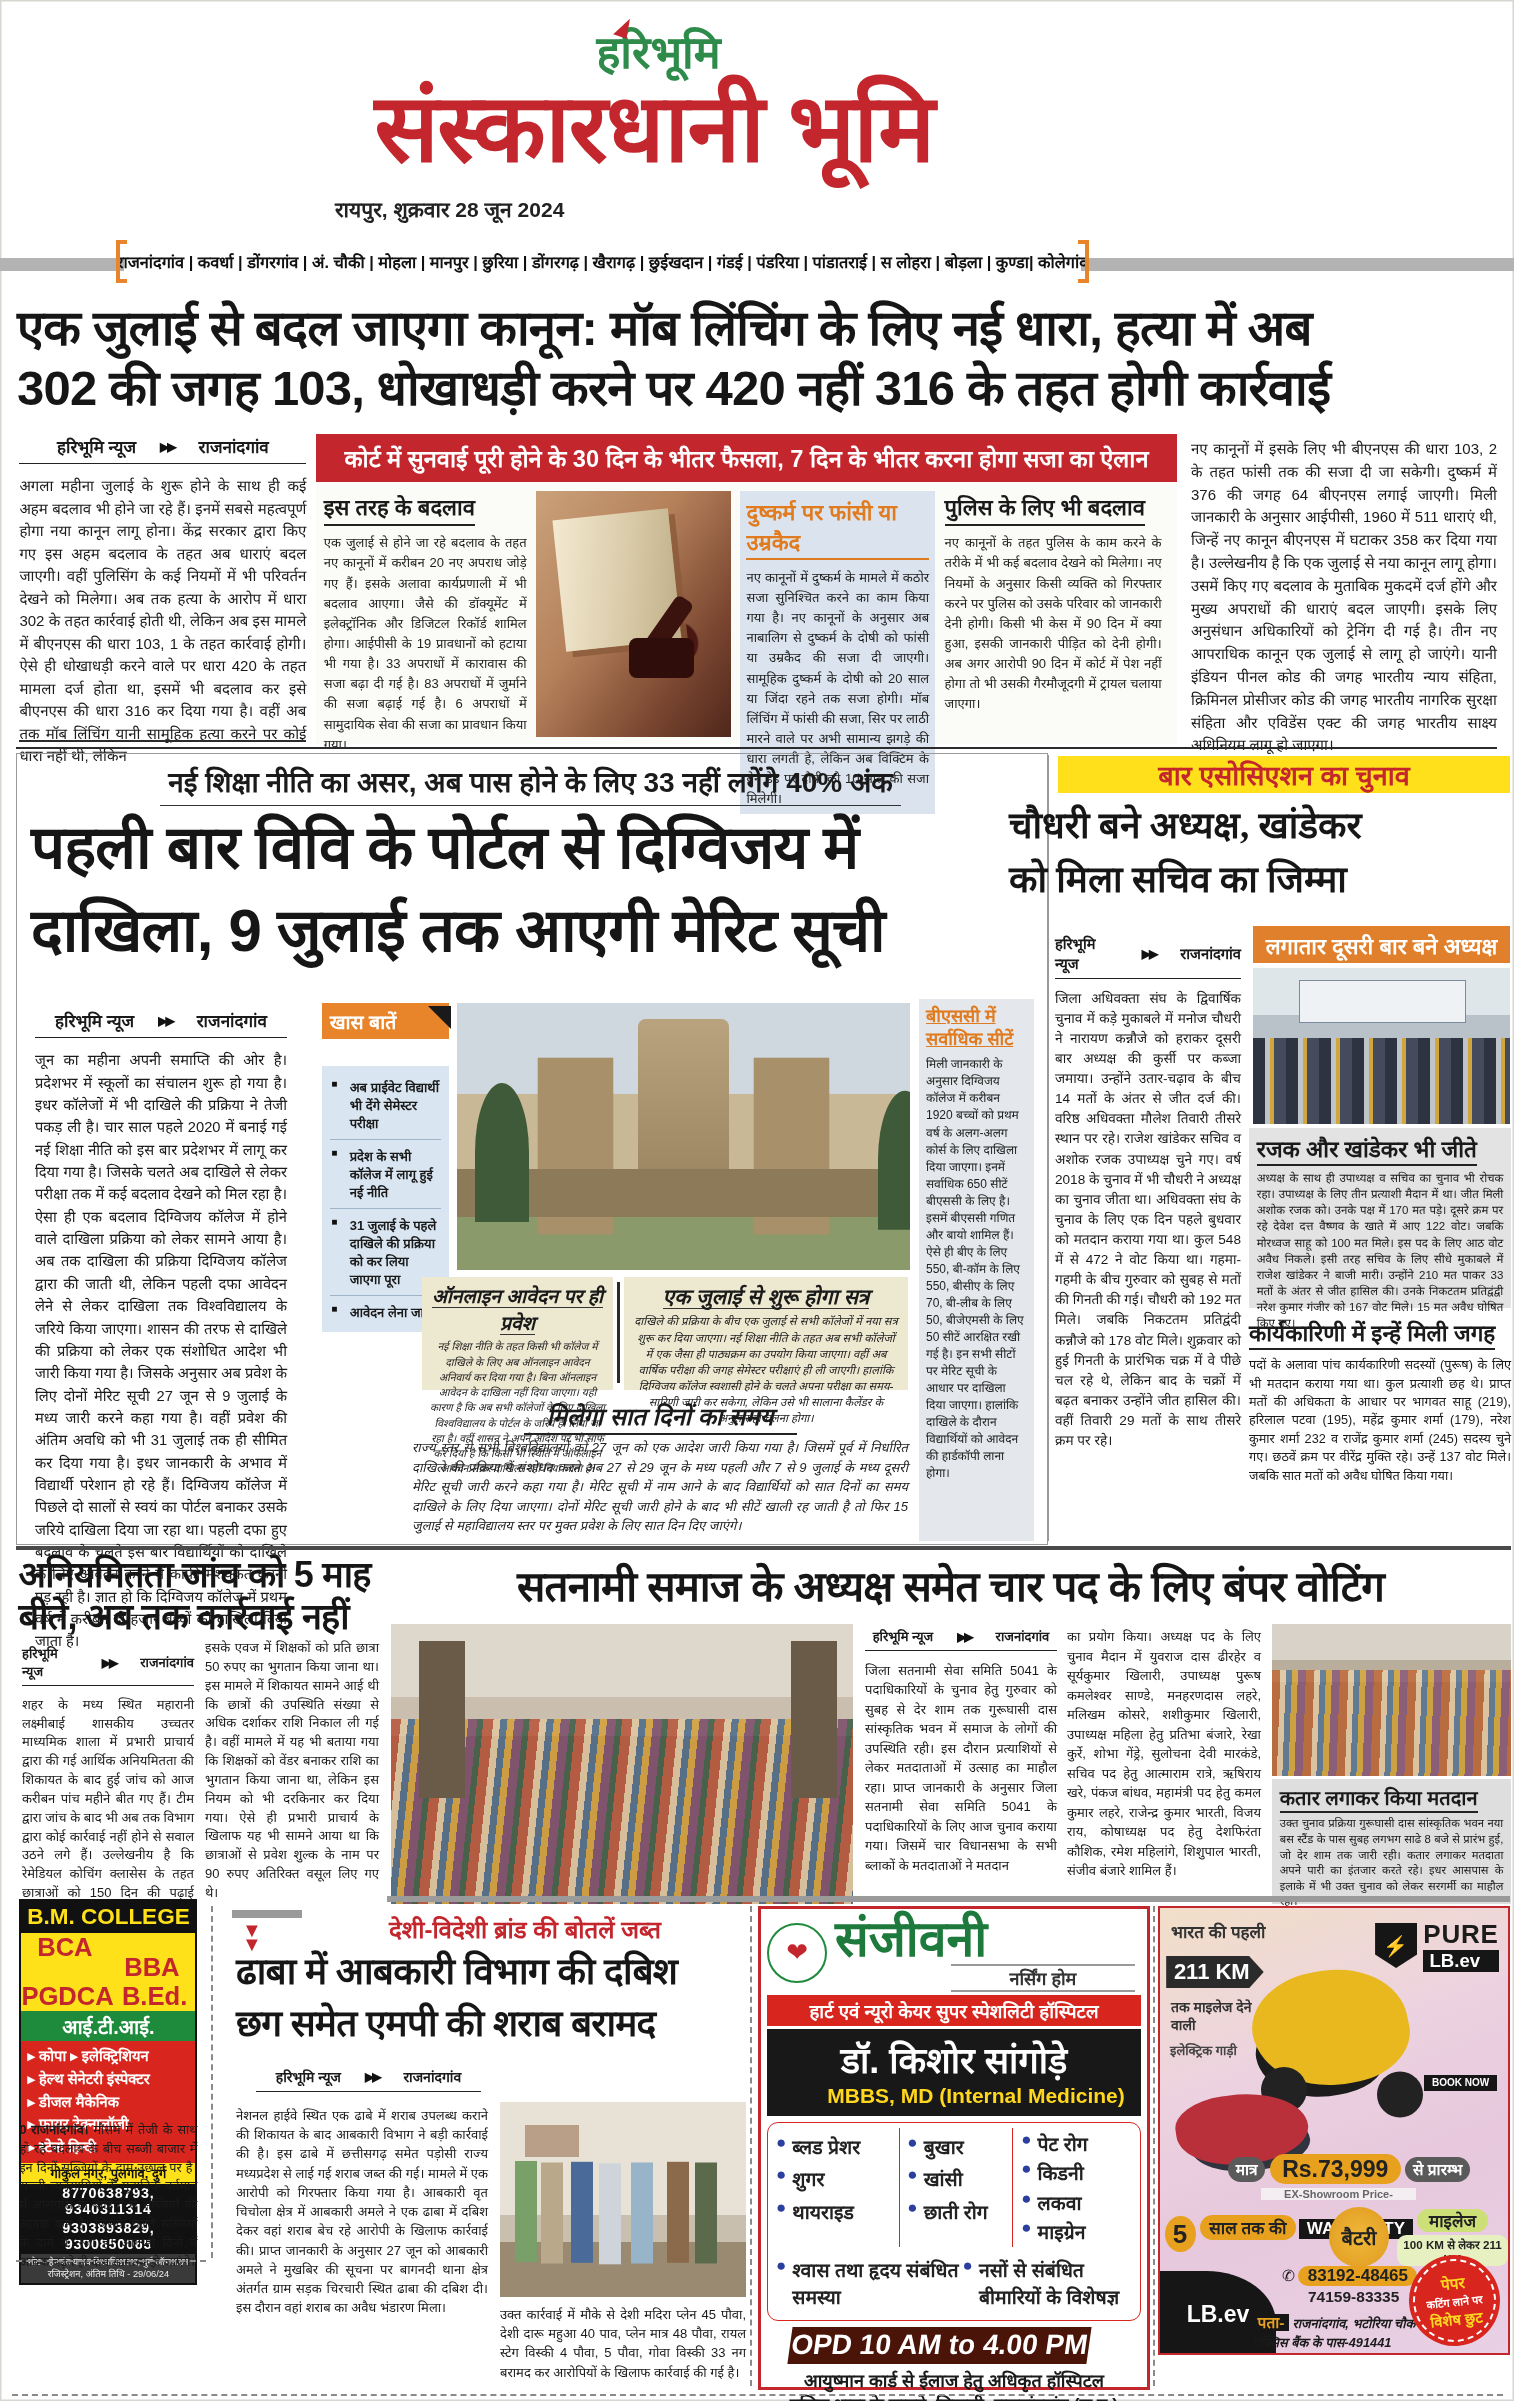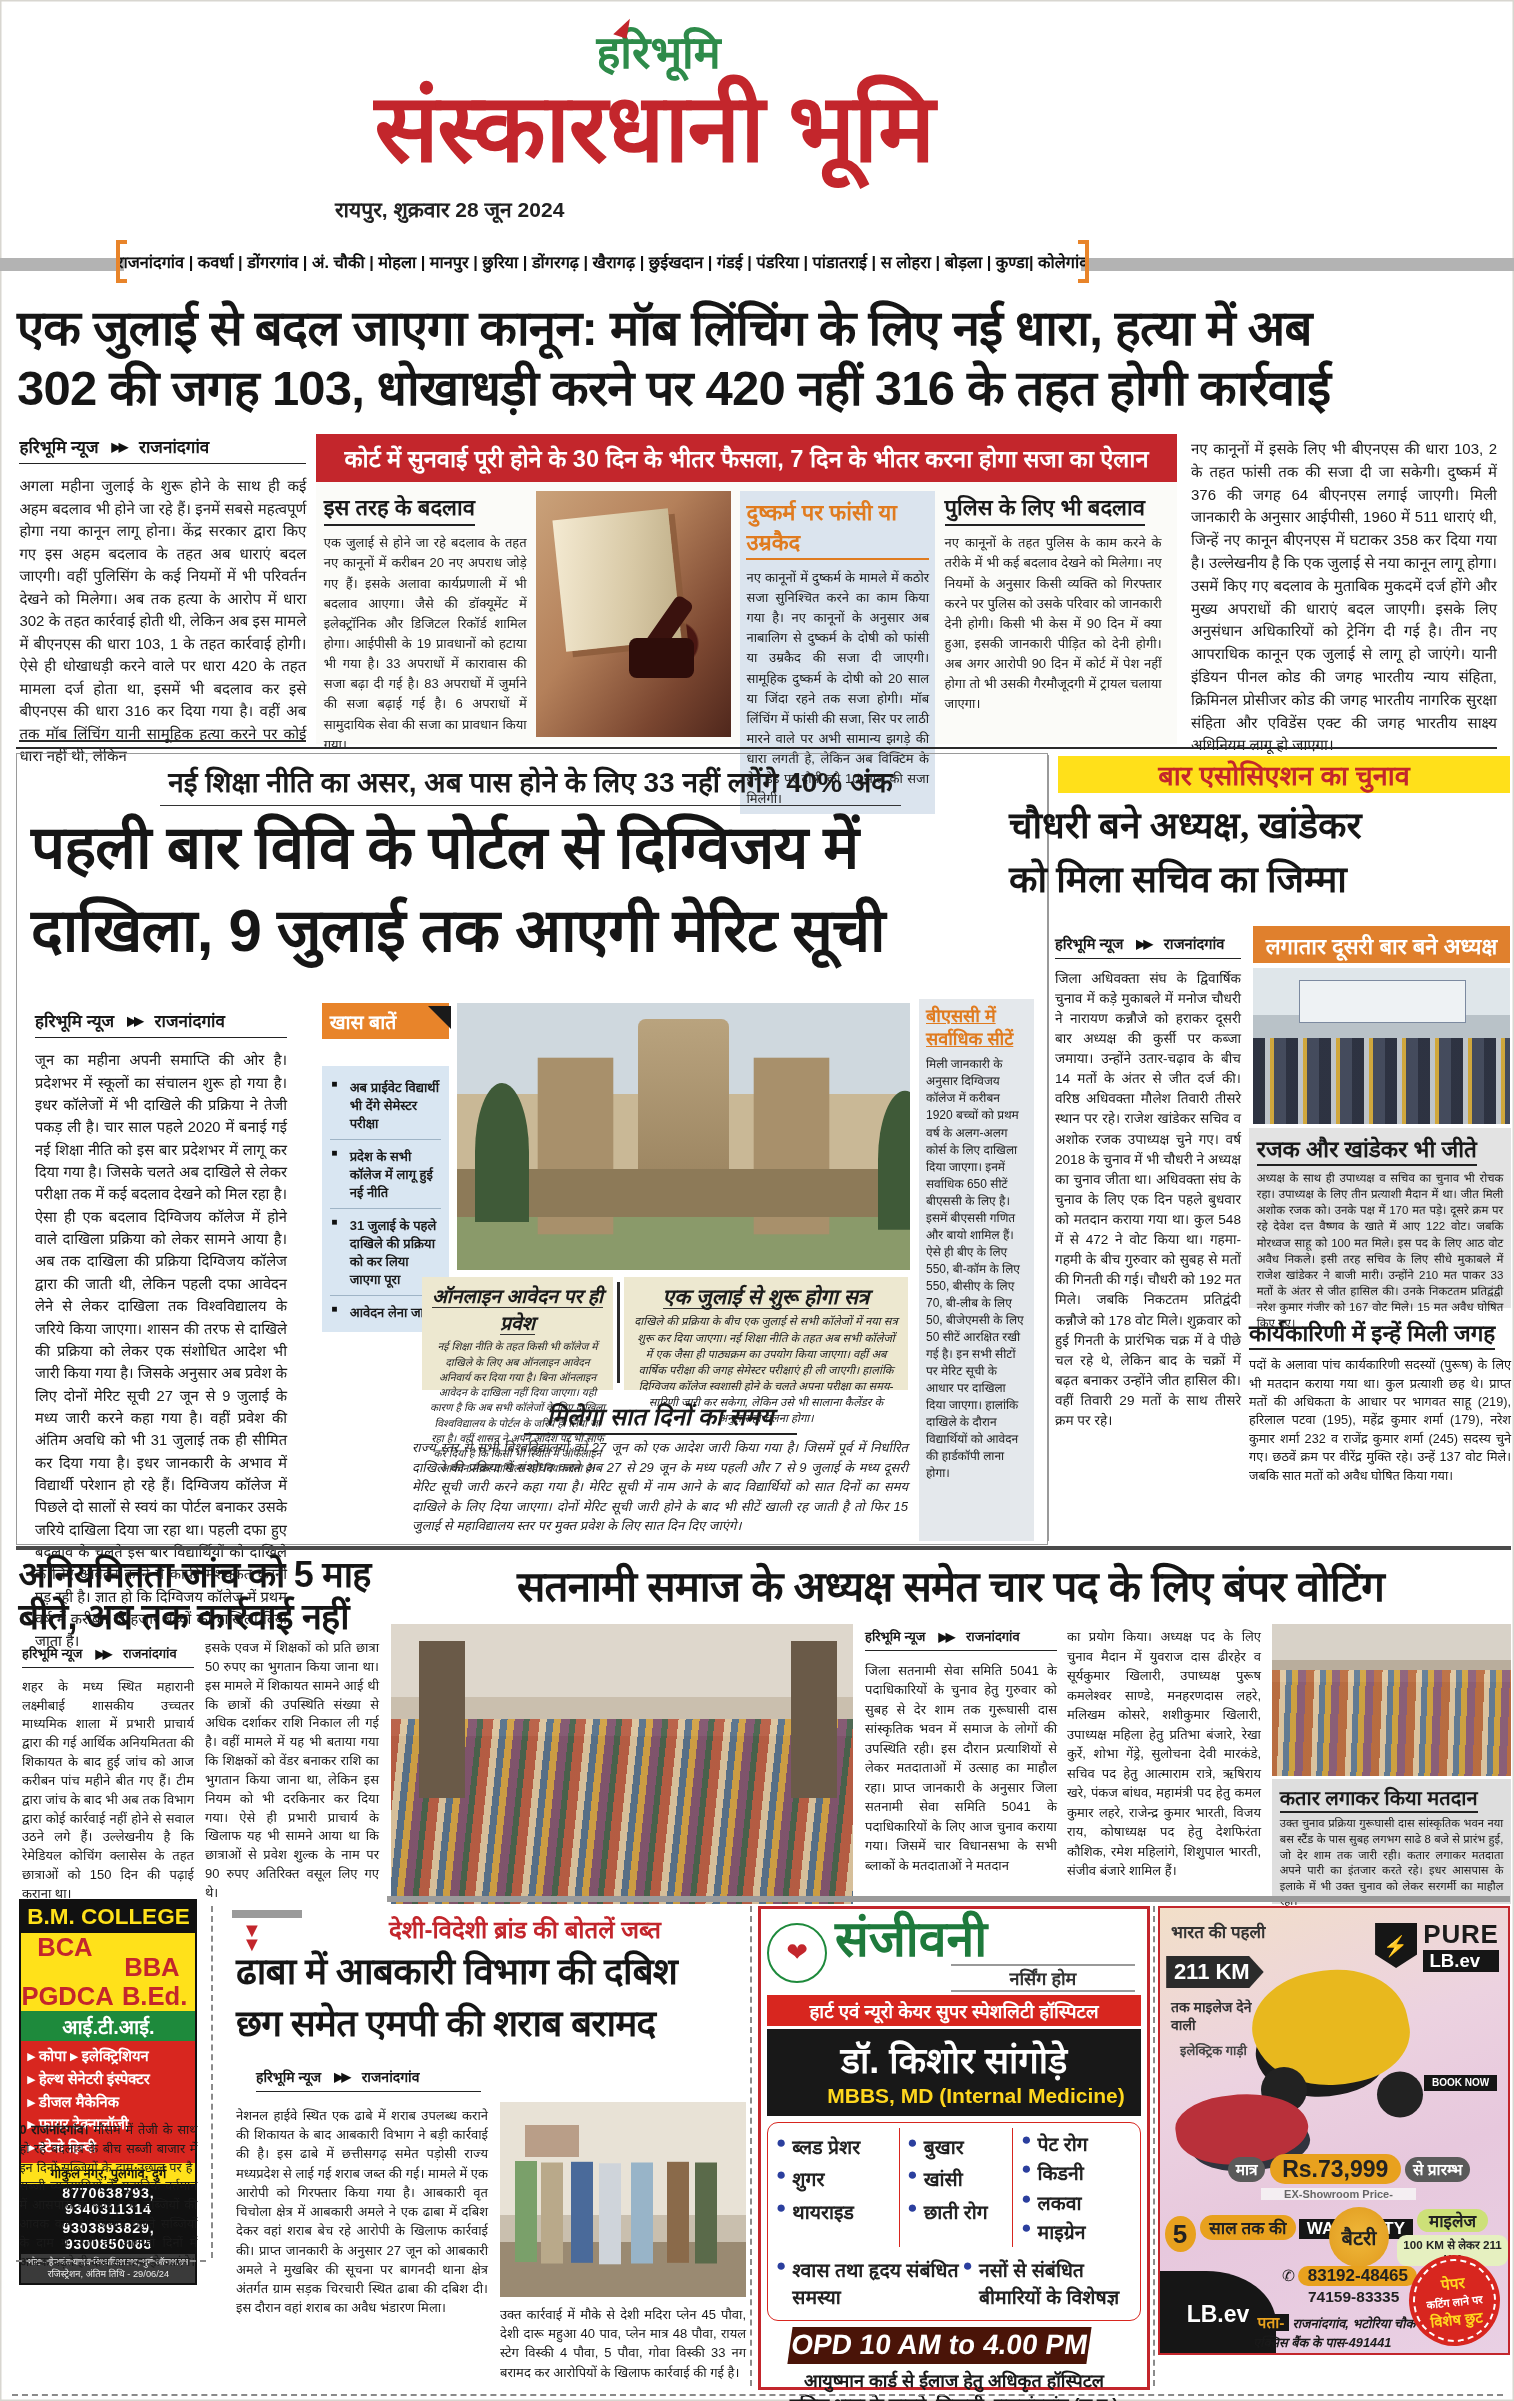--- a/index.html
+++ b/index.html
@@ -4,21 +4,21 @@
 <style>
   html,body{margin:0;padding:0;background:#e9e7e2;}
   #page{position:relative;width:1514px;height:2401px;background:#ffffff;
         font-family:"Liberation Sans",sans-serif;color:#1a1a1a;overflow:hidden;
         box-shadow:inset 0 0 0 1.5px #d8d6d0;}
   .s{position:absolute;}
   .jt{text-align:justify;}
   .ct{text-align:center;}
   .b{font-weight:bold;}
   .hl{font-weight:800;color:#161616;letter-spacing:-0.8px;}
-  .byline{display:flex;align-items:center;gap:13px;font-weight:bold;
+  .byline{display:flex;align-items:center;justify-content:center;gap:24px;font-weight:bold;
           font-size:17px;border-bottom:1.5px solid #222;padding-bottom:5.4px;}
   .byline .arr{color:#111;font-size:12.4px;letter-spacing:-2.3px;}
   .rule{background:#2b2b2b;}
   .grayrule{background:#9a9a9a;}
   .photo{overflow:hidden;}
   .cap-orange{background:#e0802d;color:#fff;font-weight:bold;display:flex;align-items:center;justify-content:center;}
   .boxbeige{background:#ede8d0;}
   .ital{font-style:italic;}
   .u{text-decoration:underline;}
   .dashv{border-left:2.3px dashed #8a8a8a;}
@@ -365,21 +365,21 @@
     <div class="ct b" style="font-size:18px;margin-top:4.6px;">आयुष्मान कार्ड से ईलाज हेतु अधिकृत हॉस्पिटल</div>
     <div class="ct b" style="font-size:18px;">पुलिस थाना के सामने, चिखली, राजनांदगांव (छ.ग.)</div>
 
   </div>
 
   <div class="s" style="left:1158px;top:1906px;width:352px;height:449px;border:2.3px solid #c3262c;box-sizing:border-box;background:
        linear-gradient(160deg,#f2dfc8 0%,#ecd2e0 35%,#e7c8dd 60%,#e9d0e4 100%);overflow:hidden;">
     <div class="b" style="position:absolute;left:11px;top:12.4px;font-size:17px;color:#333;">भारत की पहली</div>
     <div style="position:absolute;left:6.2px;top:48px;background:#2b2b2b;color:#fff;font-weight:800;font-size:22px;padding:3.1px 14px 3.1px 7.7px;clip-path:polygon(0 0,85% 0,100% 50%,85% 100%,0 100%);">211 KM</div>
     <div class="b" style="position:absolute;left:11px;top:90px;font-size:14px;color:#333;width:85px;line-height:1.3;">तक माइलेज देने वाली</div>
-    <div class="b" style="position:absolute;left:20px;top:133px;font-size:13px;color:#444;width:77px;">इलेक्ट्रिक गाड़ी</div>
+    <div class="b" style="position:absolute;left:10px;top:133px;font-size:13px;color:#444;width:77px;">इलेक्ट्रिक गाड़ी</div>
 
     <div style="position:absolute;right:9.3px;top:11px;display:flex;align-items:center;gap:6.2px;">
       <div style="width:42px;height:45px;background:#161616;clip-path:polygon(0 0,100% 0,100% 70%,50% 100%,0 70%);display:flex;align-items:center;justify-content:center;color:#cfcfcf;font-size:20px;">⚡</div>
       <div>
         <div class="b" style="font-size:26px;color:#1c1c1c;letter-spacing:0.8px;">PURE</div>
         <div class="b" style="font-size:18.6px;color:#fff;background:#161616;padding:0 6.2px;">LB.ev</div>
       </div>
     </div>
 
     <div style="position:absolute;left:93px;top:62px;width:155px;height:116px;background:#e8b81e;border-radius:45% 55% 40% 60%;transform:rotate(-12deg);box-shadow:-15.5px 23px 0 -14px #1c1c1c;"></div>

